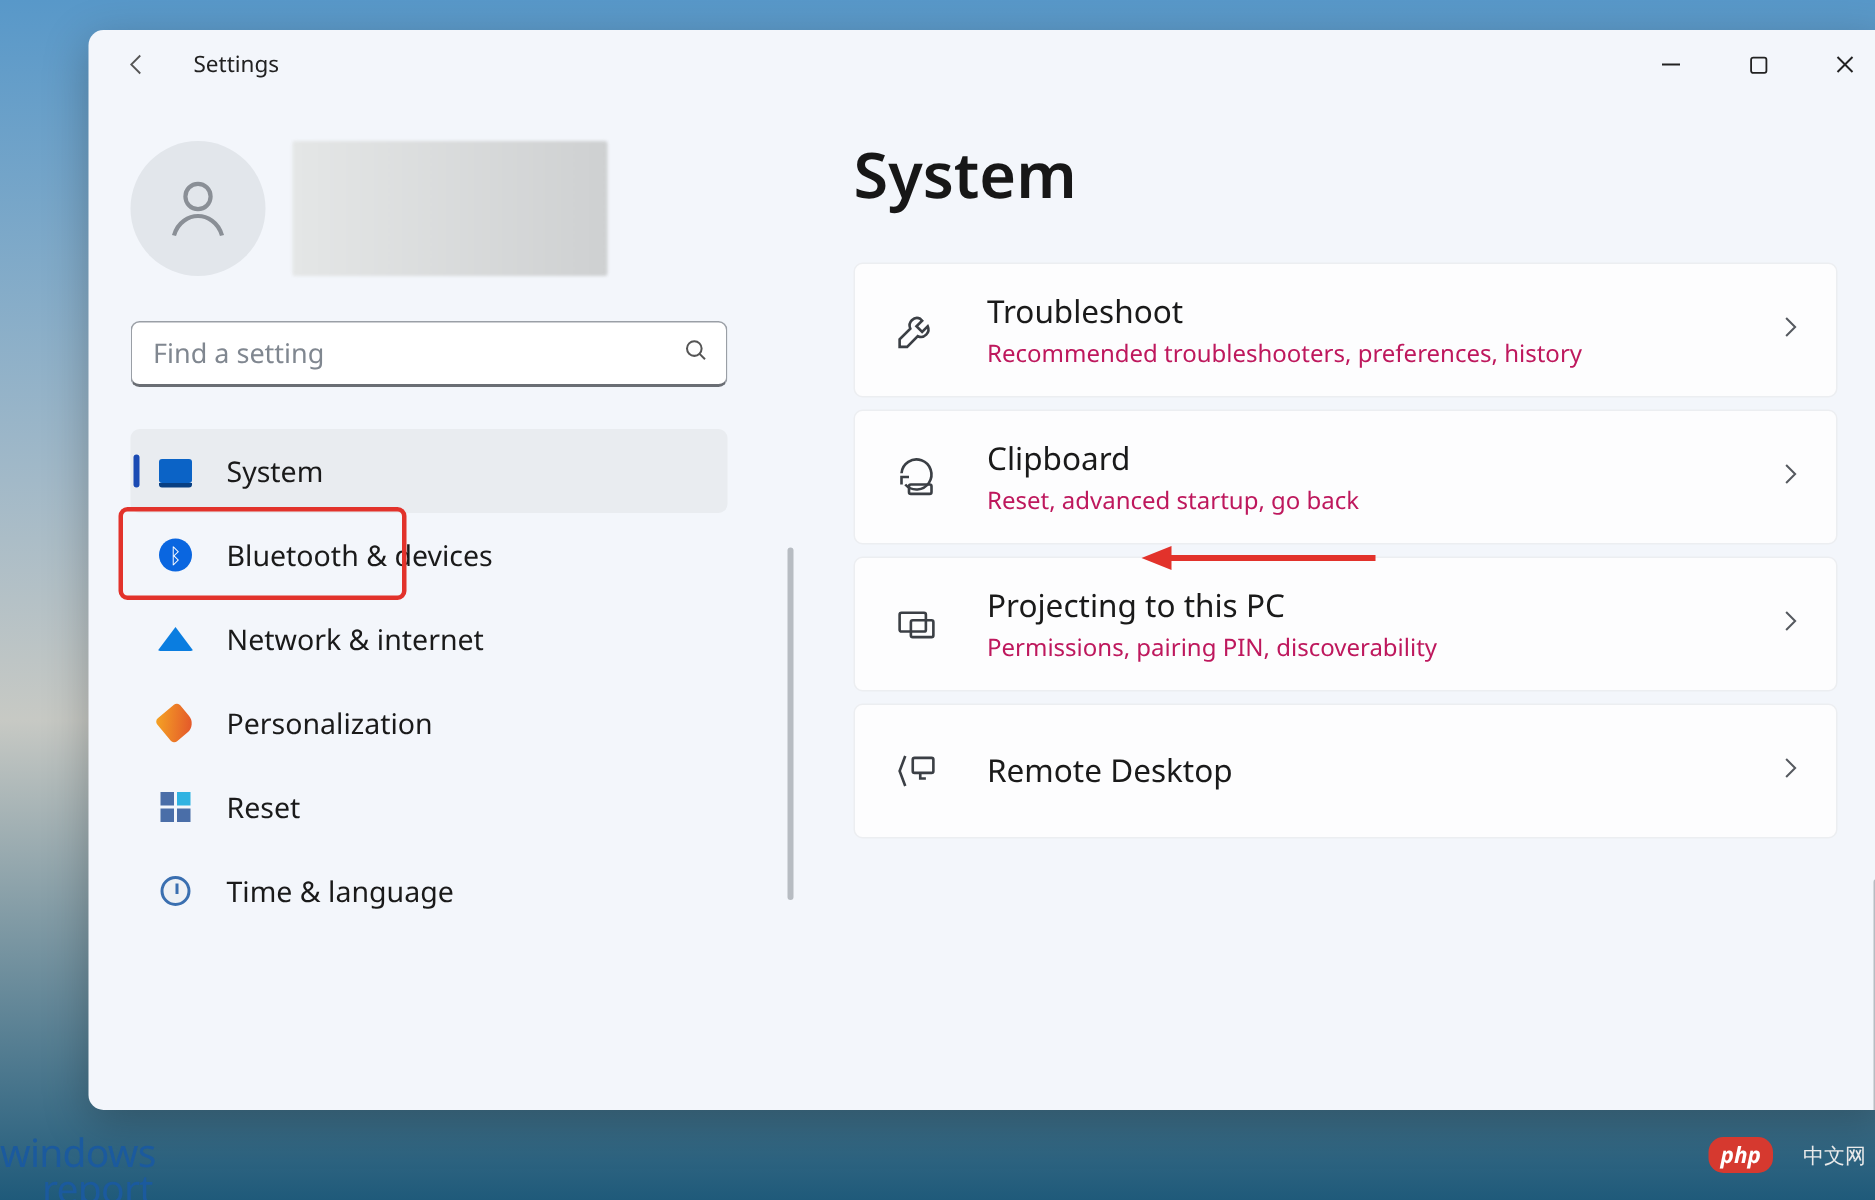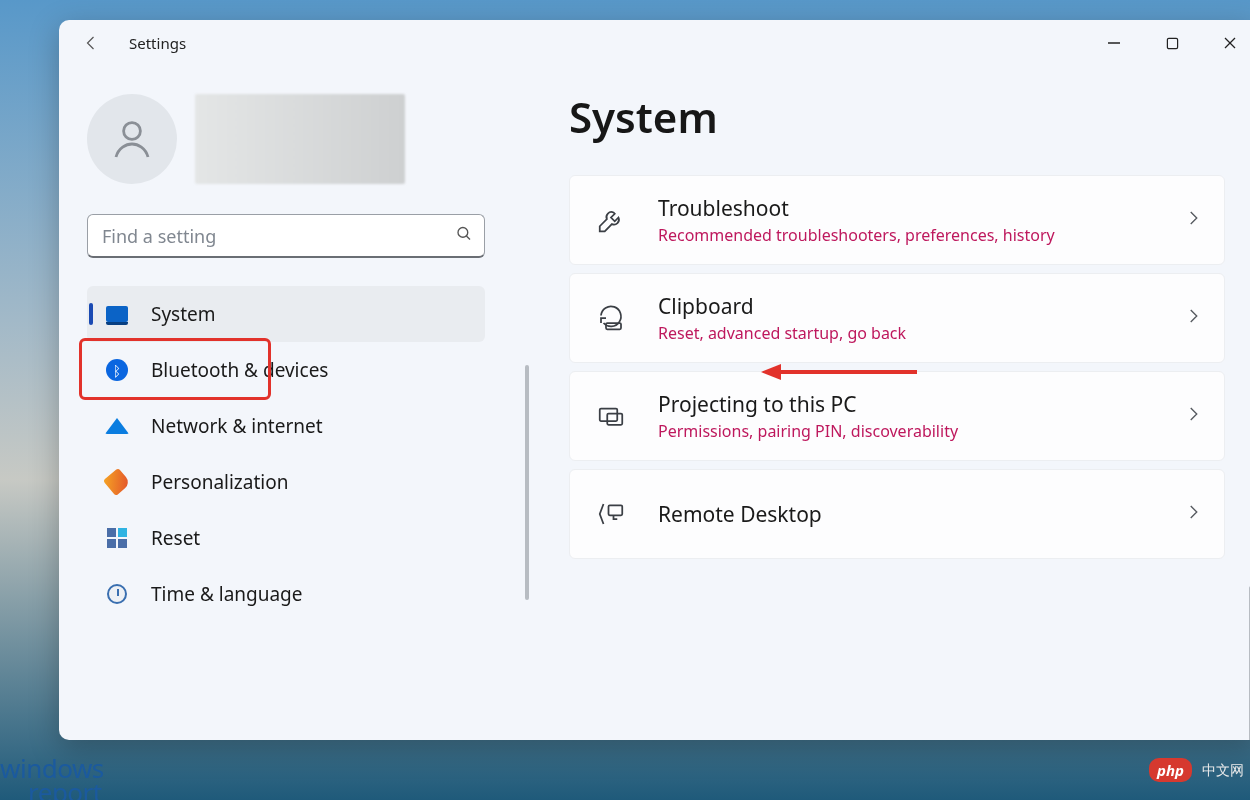--- a/index.html
+++ b/index.html
@@ -159,21 +159,21 @@
   }
   .watermark-left {
     position: absolute; left: 0; bottom: -4px;
     font-family: "Segoe UI", sans-serif;
     color: #1b5a9e; font-size: 26px; line-height: 0.9;
     font-weight: 400; letter-spacing: -0.5px;
   }
   .watermark-left .w2 { color: #1b5a9e; margin-left: 28px; }
   .watermark-right {
     position: absolute; right: 6px; bottom: 18px;
-    display: flex; align-items: center; gap: 10px;
+    display: flex; align-items: center; gap: 20px;
   }
   .php-badge {
     background: #d6392f; color: #fff; font-style: italic;
     font-weight: 700; padding: 2px 8px; border-radius: 10px;
     font-size: 15px;
   }
   .cn-text { color: #eaeaea; font-size: 14px; }
   
   .ic-system { width:22px; height:16px; background:#0b63c6; border-radius:2px; position:relative; }
   .ic-system::after { content:""; position:absolute; left:0; bottom:-3px; width:100%; height:3px; background:#083f82; border-radius:0 0 2px 2px;}

